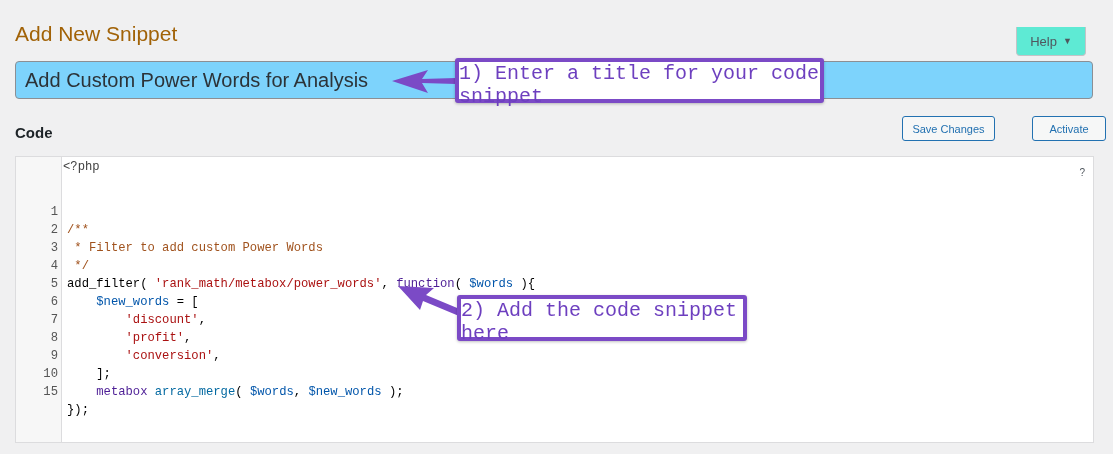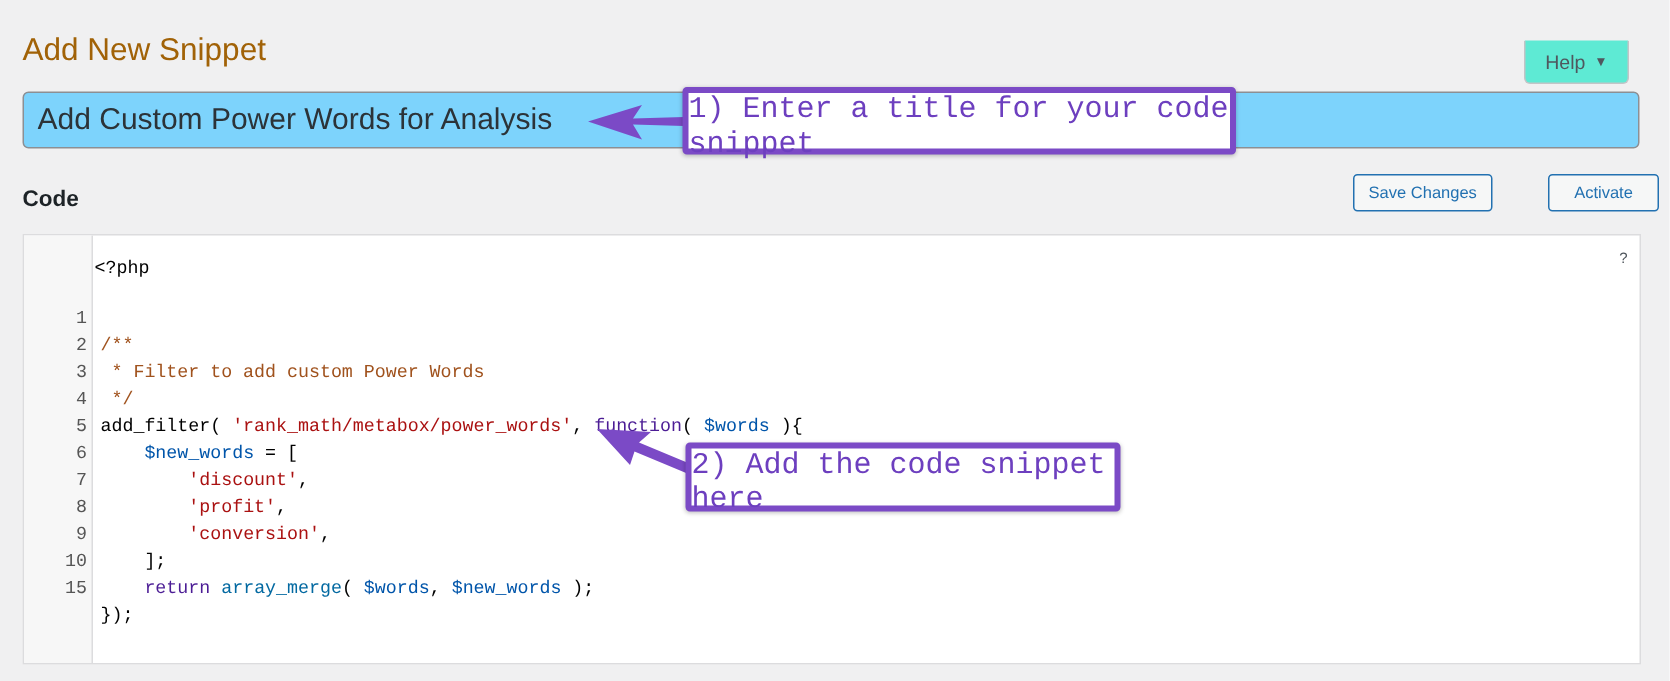--- a/index.html
+++ b/index.html
@@ -17,21 +17,21 @@
 
     .btn { position: absolute; top: 116px; height: 25px; background: #f6f7f7; border: 1px solid #2271b1; border-radius: 3px; color: #2271b1; font-size: 11px; display: flex; align-items: center; justify-content: center; font-family: "Liberation Sans", sans-serif; }
     .btn-save { left: 890px; width: 93px; margin-left: 12px; }
     .btn-activate { left: 1032px; width: 74px; }
 
     .editor { position: absolute; left: 15px; top: 156px; width: 1079px; height: 287px; background: #fff; border: 1px solid #dcdcde; }
     .gutter { position: absolute; left: 0; top: 0; width: 46px; height: 100%; background: #f7f7f7; border-right: 1px solid #dcdcde; }
     .help-q { position: absolute; right: 8px; top: 10px; font-size: 10px; color: #50575e; }
 
     .code { font-family: "Liberation Mono", monospace; font-size: 12.2px; }
-    .php-open { position: absolute; left: 47px; top: 3px; color: #000000; margin-top: 12px; }
+    .php-open { position: absolute; left: 47px; top: 3px; color: #404040; }
     .line { position: absolute; left: 0; height: 18px; line-height: 18px; white-space: pre; }
     .ln { position: absolute; left: 0; width: 42px; text-align: right; color: #555; }
     .lc { position: absolute; left: 51px; color: #000; }
 
     .cm { color: #a0521d; }
     .st { color: #a11; }
     .kw { color: #4c1d95; }
     .fn { color: #0369a1; }
     .vr { color: #05a; }
 
@@ -94,21 +94,21 @@
   <div class="code line" style="top:154px">
     <span class="ln">8</span>
     <span class="lc">        <span class="st">'conversion'</span>,</span>
   </div>
   <div class="code line" style="top:172px">
     <span class="ln">9</span>
     <span class="lc">    ];</span>
   </div>
   <div class="code line" style="top:190px">
     <span class="ln">10</span>
-    <span class="lc">    <span class="kw">return</span> <span class="fn">array_merge</span>( <span class="vr">$words</span>, <span class="vr">$new_words</span> );</span>
+    <span class="lc">    <span class="kw">metabox</span> <span class="fn">array_merge</span>( <span class="vr">$words</span>, <span class="vr">$new_words</span> );</span>
   </div>
   <div class="code line" style="top:208px">
     <span class="ln">15</span>
     <span class="lc">});</span>
   </div>
 </div>
 
 <svg class="arrow-svg" style="left:390px;top:68px;" width="70" height="28">
   <polygon points="2,13 38,2 32,11 66,10 66,16 32,15 38,25" fill="#7b4ac6"></polygon>
 </svg>

